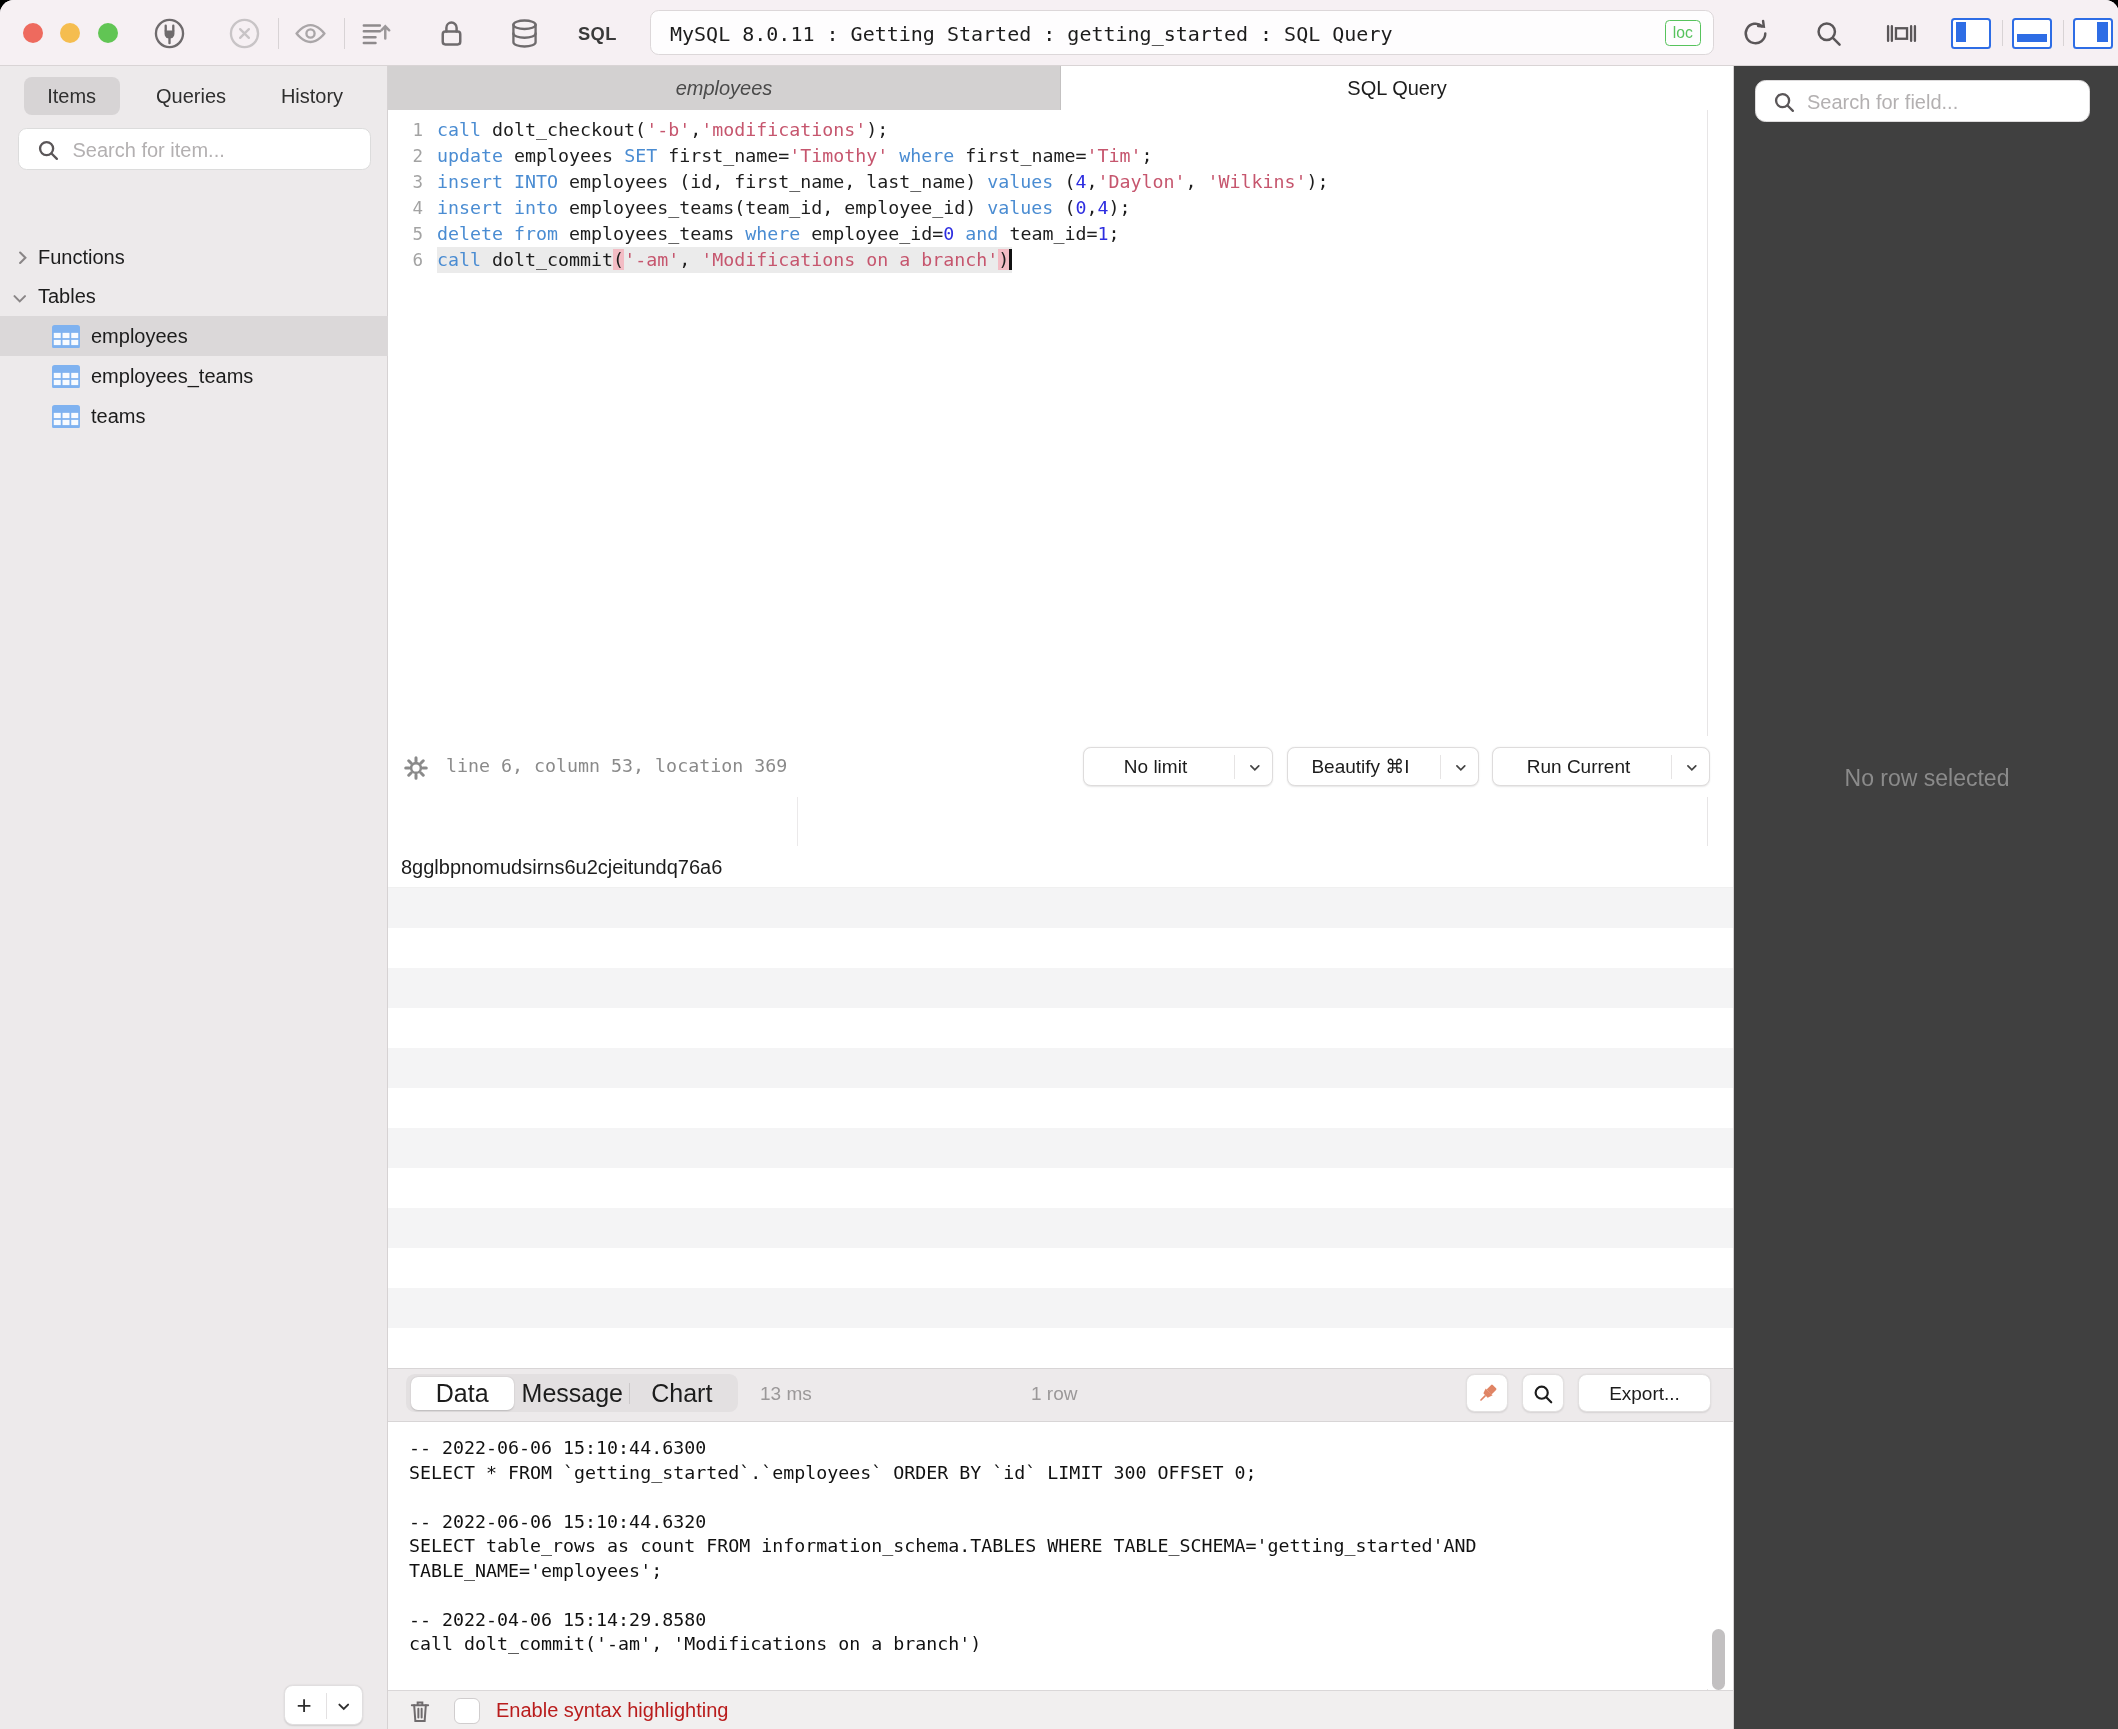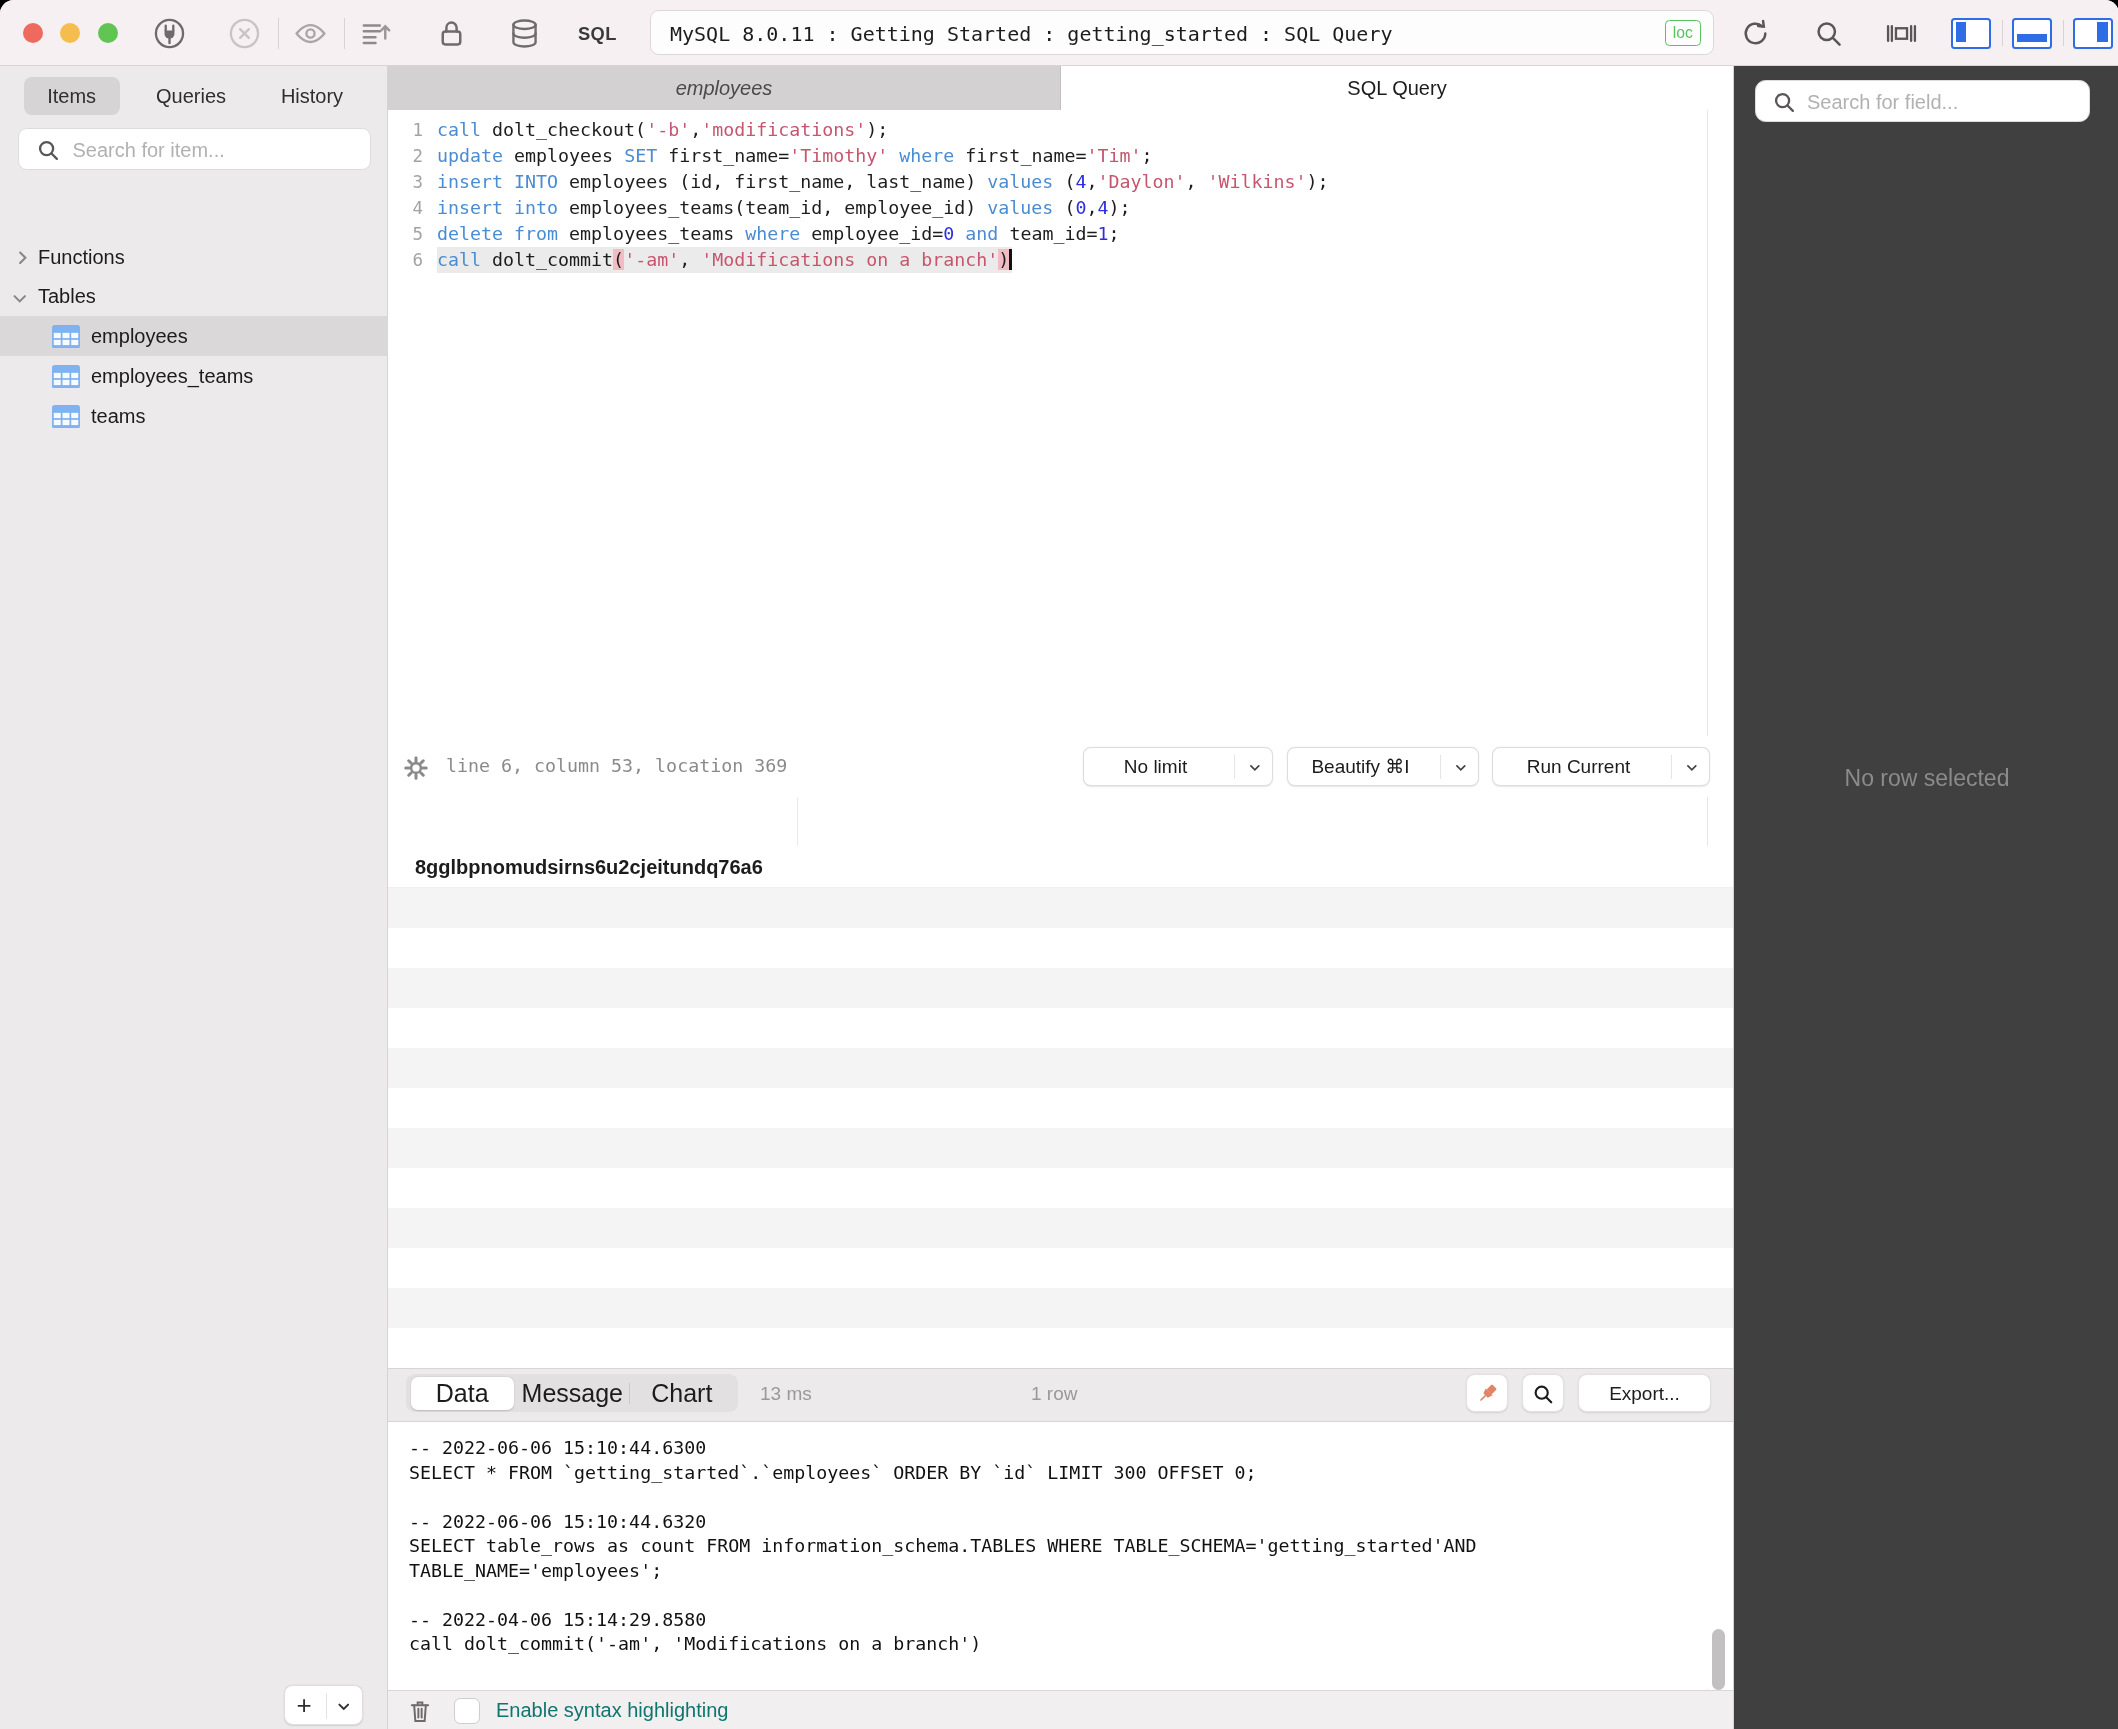--- a/index.html
+++ b/index.html
@@ -63,41 +63,41 @@
   .drop-btn{position:absolute;top:11.4px;height:39px;background:#fff;border:0.9px solid #dedcdc;border-radius:7.9px;
             box-shadow:0 0.9px 1.7px rgba(0,0,0,.10);font-size:19px;}
   .drop-btn .t{position:absolute;left:0;right:45px;top:0;height:39px;line-height:37px;text-align:center;}
   .drop-btn .d{position:absolute;right:37px;top:7px;width:0.9px;height:23.6px;background:#e6e4e4;}
   .drop-btn .c{position:absolute;right:9.6px;top:11.4px;}
 
   .res-header{position:absolute;left:0;top:731px;width:1345px;height:49px;border-top:0.9px solid #e5e3e4;border-bottom:0.9px solid #e5e3e4;background:#fff;}
   .res-header .h1{position:absolute;left:0;top:0;width:409px;height:49px;line-height:47px;text-align:center;font-size:19px;font-weight:500;}
   .col-div{position:absolute;left:409px;top:731px;width:0.9px;height:637px;background:#ebe9ea;}
   .res-rows{position:absolute;left:0;top:780px;width:1345px;height:522px;overflow:hidden;background:#fff;}
-  .hash-row{height:42px;line-height:42px;font-size:20px;padding-left:27px;background:#fff;border-bottom:0.9px solid #f0f0f0;font-weight:bold;}
+  .hash-row{height:42px;line-height:42px;font-size:20px;padding-left:13px;background:#fff;border-bottom:0.9px solid #f0f0f0;}
   .stripe{height:40px;}
   .stripe.odd{background:#f4f4f5;}
   .stripe.even{background:#fff;}
 
   .btoolbar{position:absolute;left:0;top:1302px;width:1345px;height:54px;background:#edeaeb;border-top:0.9px solid #d8d5d6;border-bottom:0.9px solid #d8d5d6;}
   .seg{position:absolute;left:18.3px;top:5.2px;width:332px;height:38px;background:#e3e0e1;border-radius:8.7px;}
   .seg-item{position:absolute;top:2.6px;height:33px;line-height:33px;text-align:center;font-size:25px;color:#1c1c1c;}
   .seg-item.on{background:#fff;border-radius:7px;box-shadow:0 0.9px 1.7px rgba(0,0,0,.18);}
   .seg-div{position:absolute;top:8.7px;width:0.9px;height:21px;background:#cbc8c9;}
   .meta{position:absolute;top:14px;font-size:19px;color:#9b9899;}
   .tool-btn{position:absolute;top:5.2px;height:38px;background:#fff;border:0.9px solid #e2e0e0;border-radius:8.7px;box-shadow:0 0.9px 1.7px rgba(0,0,0,.10);}
 
   .log{position:absolute;left:0;top:1356px;width:1345px;height:267px;background:#fff;overflow:hidden;}
   .log-inner{position:absolute;left:21px;top:14px;width:1275px;font-size:18.3px;line-height:24.5px;color:#111;white-space:pre-wrap;word-break:break-word;}
   .log-entry{margin:0 0 24.5px 0;}
   .scroll-thumb{position:absolute;left:1324px;top:1563px;width:13px;height:61px;border-radius:7px;background:#c2c0c1;}
 
   .bbar{position:absolute;left:0;top:1624px;width:1345px;height:40px;background:#f1efef;border-top:0.9px solid #dad7d8;}
   .checkbox{position:absolute;left:66px;top:7px;width:26px;height:26px;background:#fff;border:0.9px solid #d0cdce;border-radius:6.1px;}
-  .cb-label{position:absolute;left:108px;top:7.9px;font-size:20px;color:#0f766e;}
+  .cb-label{position:absolute;left:108px;top:7.9px;font-size:20px;color:#b91c1c;}
 
   
   .inspector{position:absolute;left:1733px;top:66px;width:386px;height:1664px;background:#404040;border-left:0.9px solid #d6d3d4;}
   .insp-search{position:absolute;left:21px;top:14px;width:335px;height:42px;background:#fff;border:0.9px solid #dddbdc;border-radius:10.5px;}
   .no-row{position:absolute;left:0;top:699px;width:386px;text-align:center;font-size:23px;color:#8b8b8b;}
 </style>
 </head>
 <body>
 
 <div class="win">

